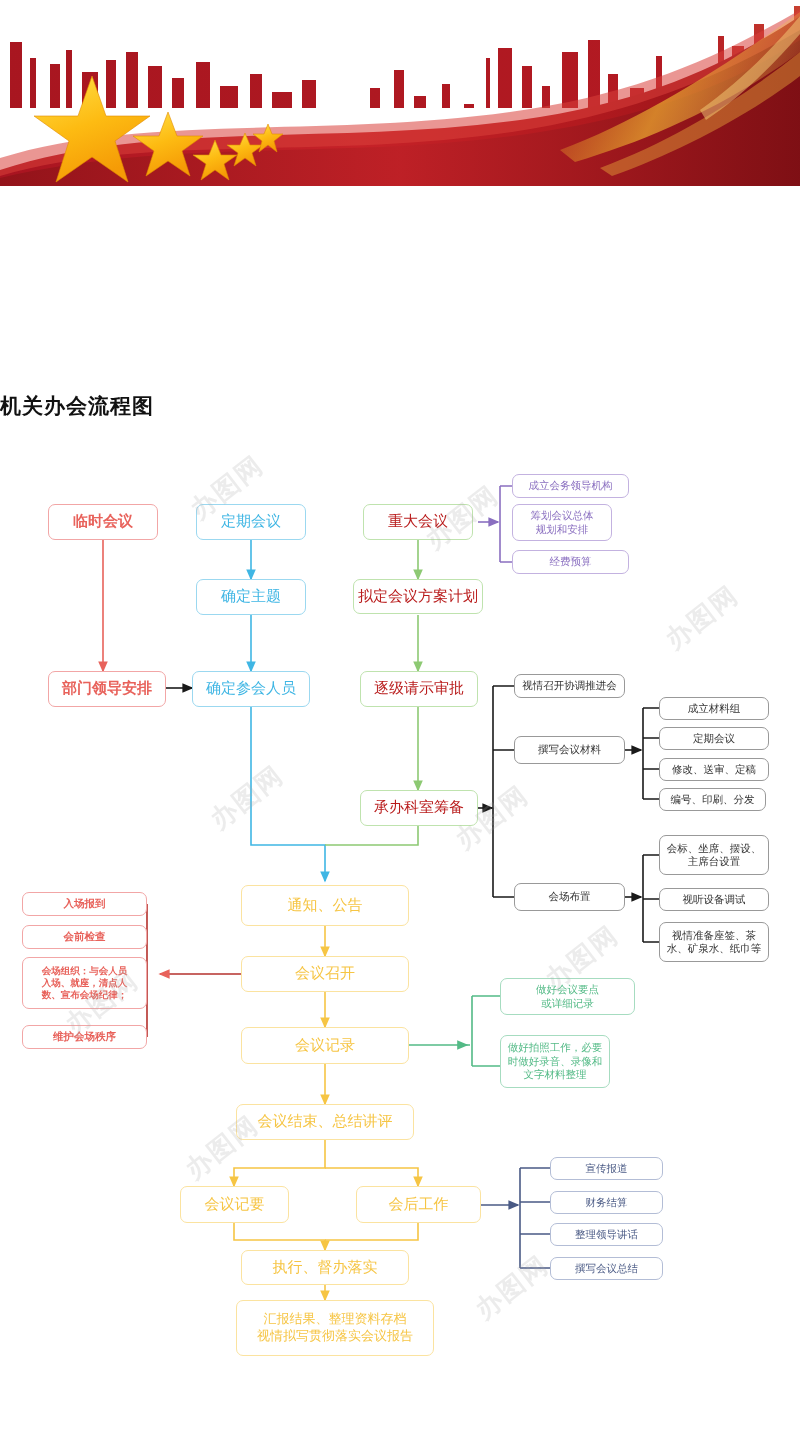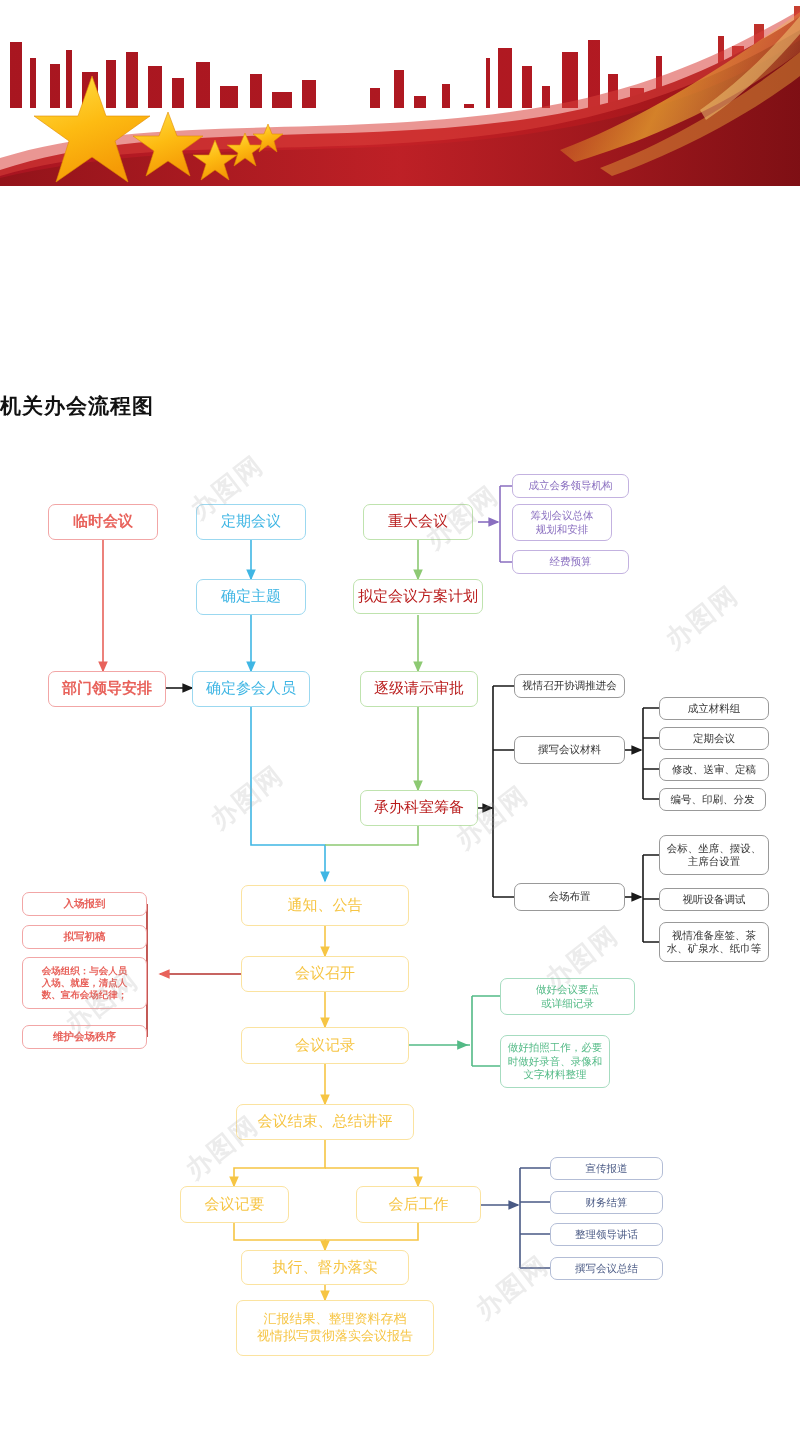--- a/index.html
+++ b/index.html
@@ -212,21 +212,21 @@
   <div class="node c-black f11" style="left:659px;top:788px;width:107px;height:23px;">编号、印刷、分发</div>
 
   <div class="node c-black f11" style="left:514px;top:883px;width:111px;height:28px;">会场布置</div>
   <div class="node c-black f11" style="left:659px;top:835px;width:110px;height:40px;">会标、坐席、摆设、
 主席台设置</div>
   <div class="node c-black f11" style="left:659px;top:888px;width:110px;height:23px;">视听设备调试</div>
   <div class="node c-black f11" style="left:659px;top:922px;width:110px;height:40px;">视情准备座签、茶
 水、矿泉水、纸巾等</div>
 
   <div class="node c-red f11" style="left:22px;top:892px;width:125px;height:24px;">入场报到</div>
-  <div class="node c-red f11" style="left:22px;top:925px;width:125px;height:24px;">拟写初稿</div>
+  <div class="node c-red f11" style="left:22px;top:925px;width:125px;height:24px;">会前检查</div>
   <div class="node c-red f10" style="left:22px;top:957px;width:125px;height:52px;">会场组织：与会人员
 入场、就座，清点人
 数、宣布会场纪律；</div>
   <div class="node c-red f11" style="left:22px;top:1025px;width:125px;height:24px;">维护会场秩序</div>
 
   <div class="node c-yellow f15" style="left:241px;top:956px;width:168px;height:36px;">会议召开</div>
   <div class="node c-yellow f15" style="left:241px;top:885px;width:168px;height:41px;">通知、公告</div>
   <div class="node c-yellow f15" style="left:241px;top:1027px;width:168px;height:37px;">会议记录</div>
   <div class="node c-yellow f15" style="left:236px;top:1104px;width:178px;height:36px;">会议结束、总结讲评</div>
   <div class="node c-yellow f15" style="left:180px;top:1186px;width:109px;height:37px;">会议记要</div>

